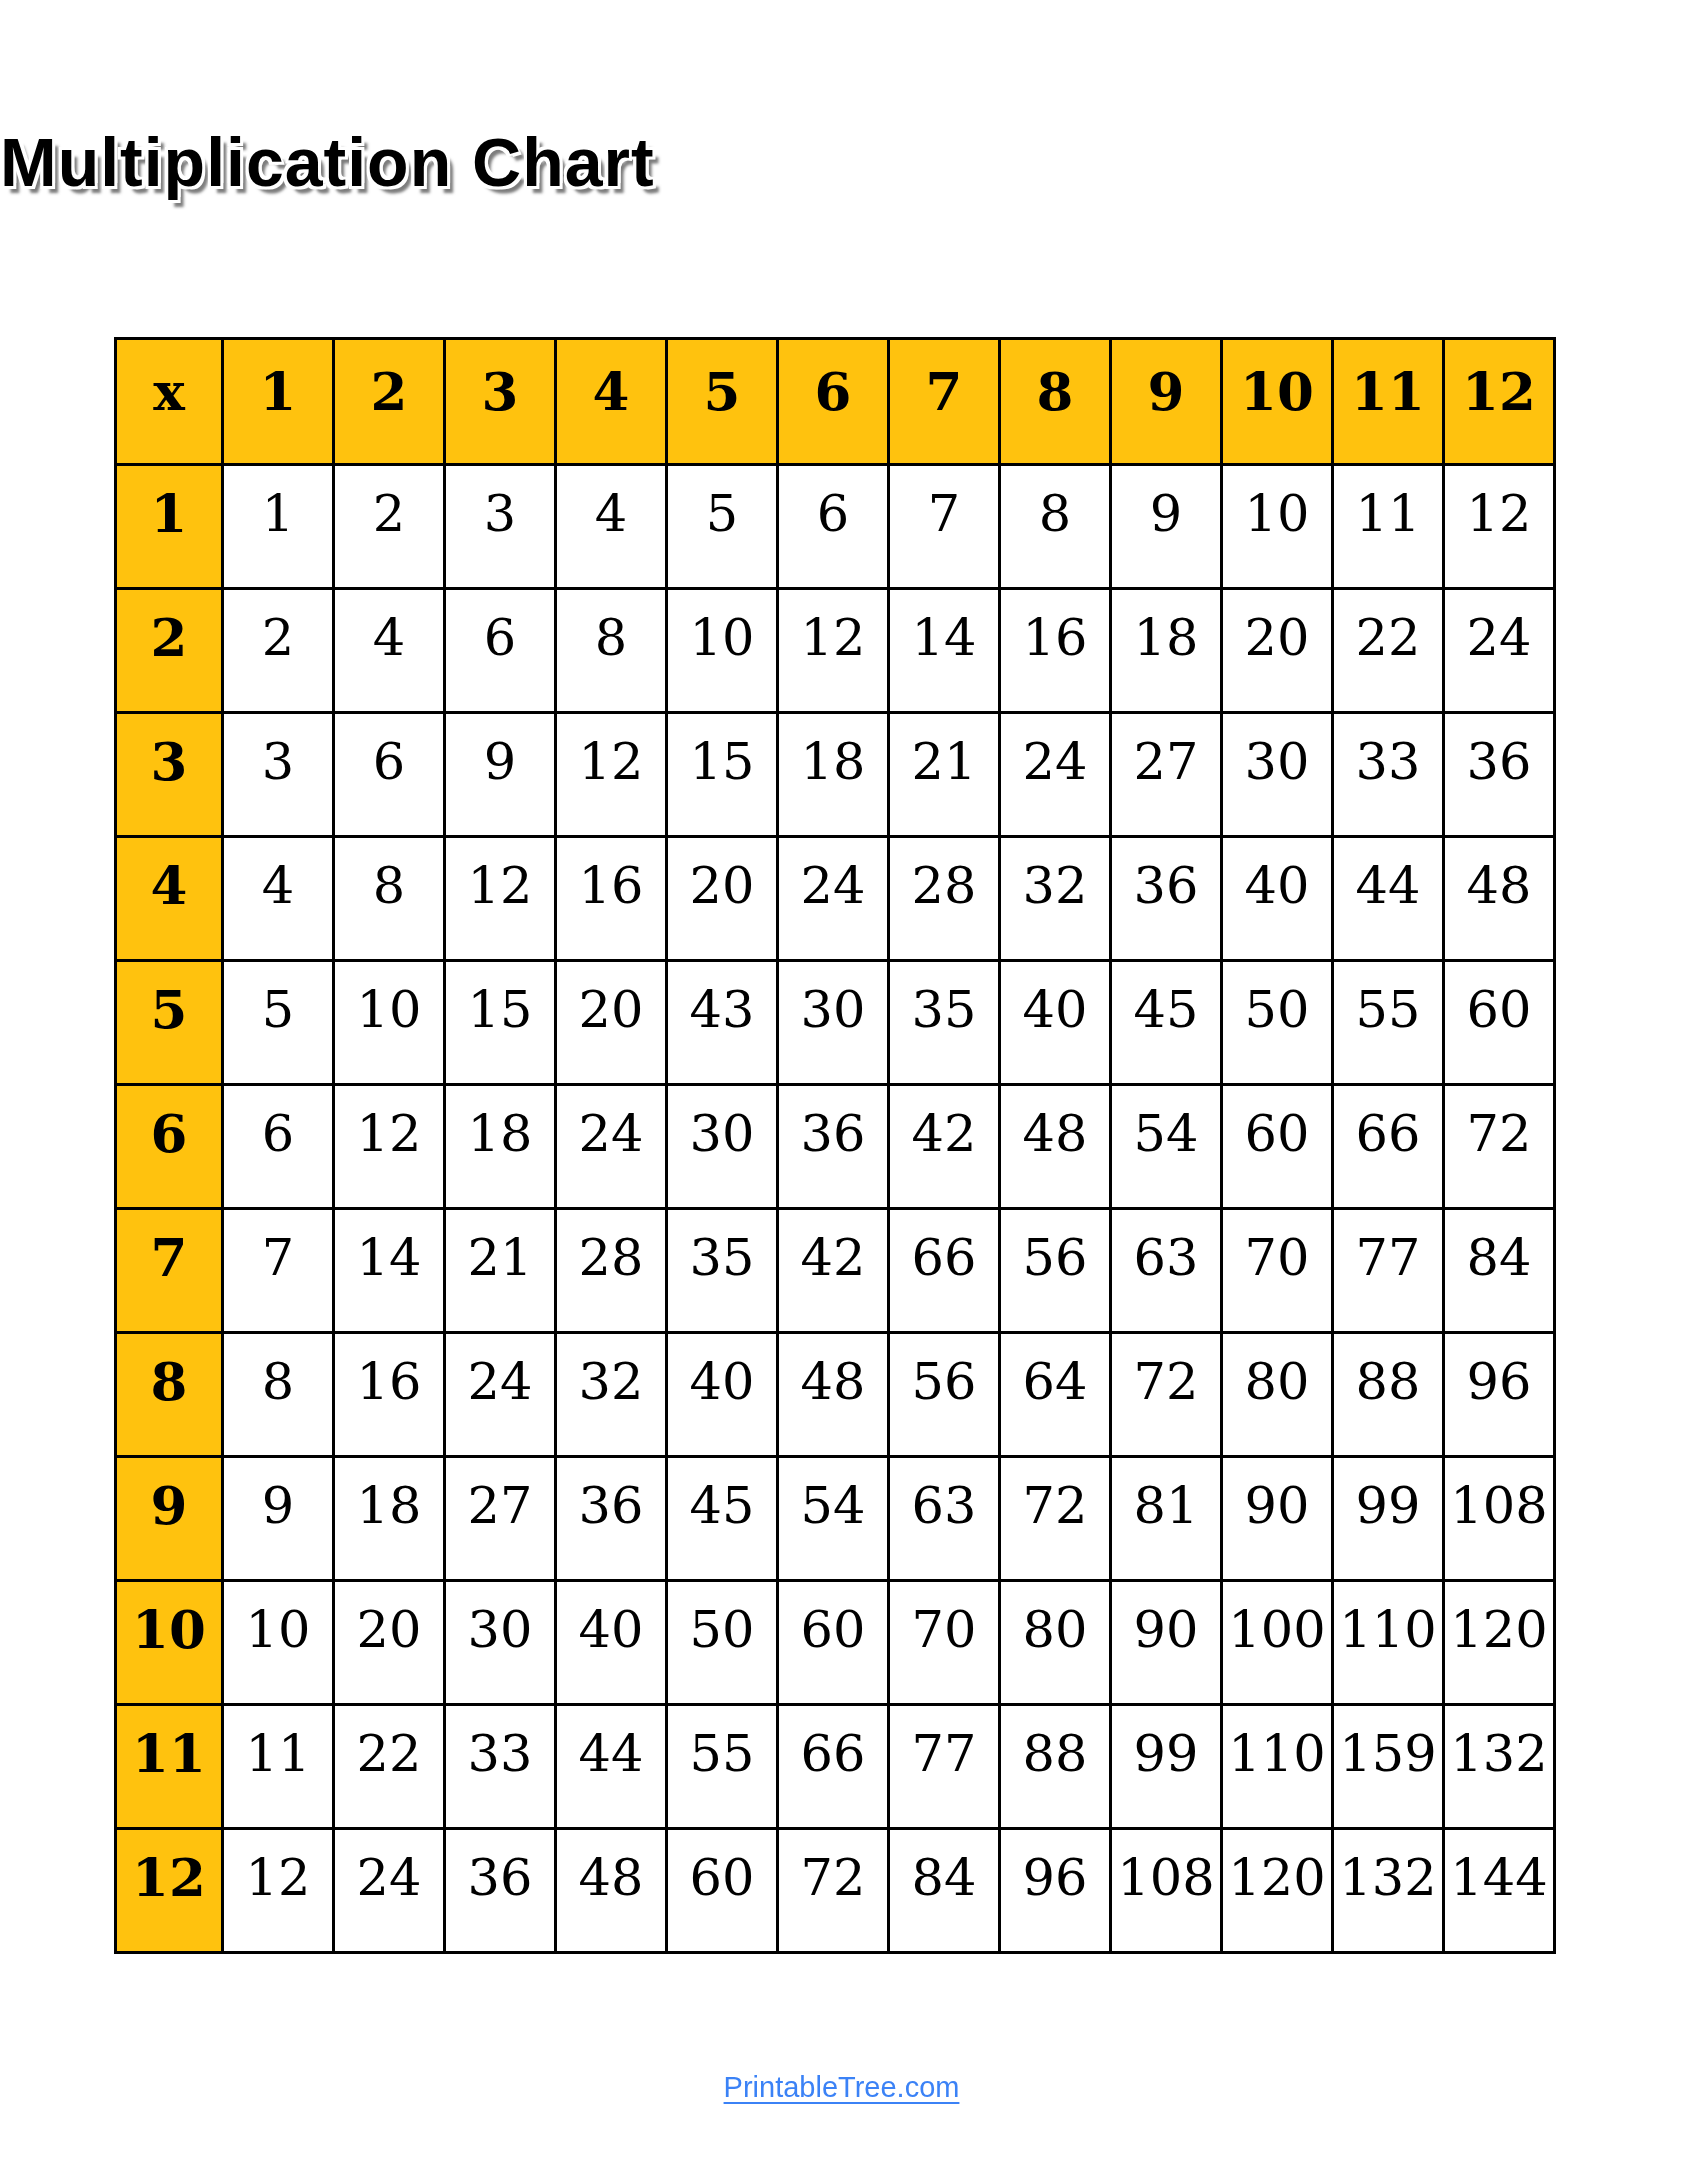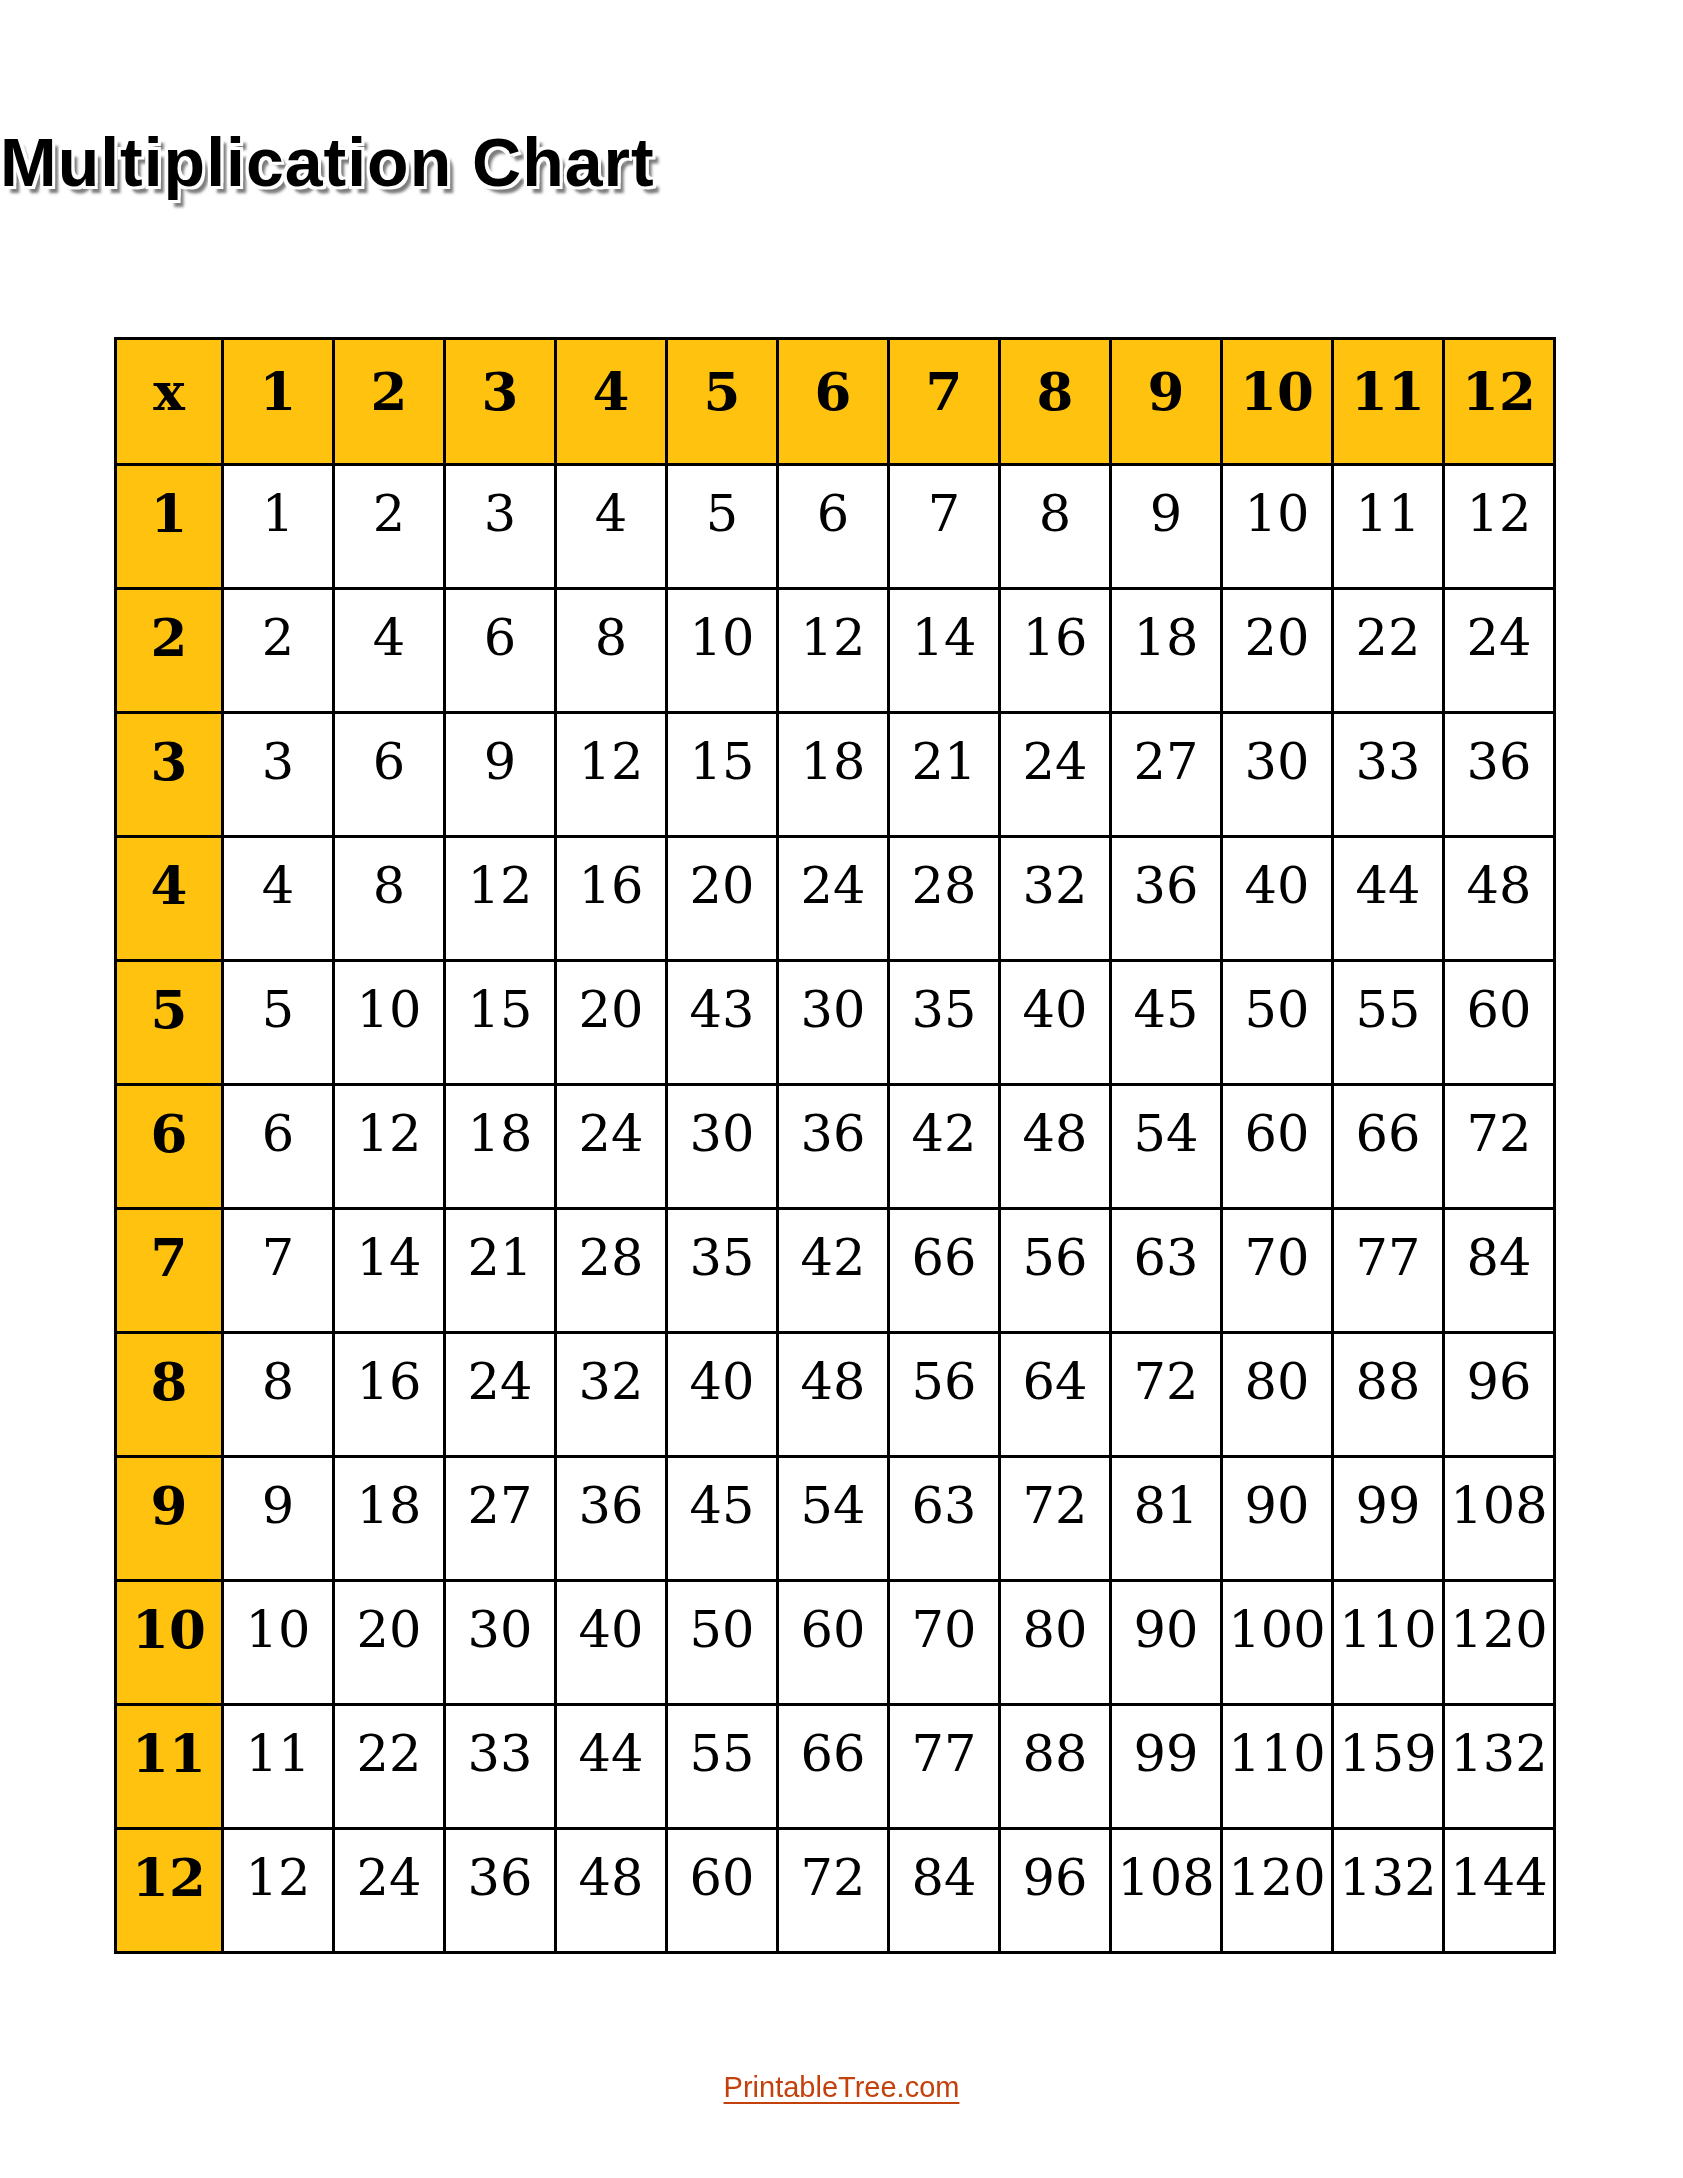--- a/index.html
+++ b/index.html
@@ -85,21 +85,21 @@
   
   .footer {
     position: absolute;
     top: 2071px;
     left: 0;
     width: 100%;
     text-align: center;
   }
   .footer a {
     font-size: 29px;
-    color: #c2410c;
+    color: #3b82f6;
     text-decoration: underline;
     text-underline-offset: 5px;
     font-family: "Liberation Sans", sans-serif;
   }
 </style>
 </head>
 <body>
 
 <h1 class="page-title">Multiplication Chart</h1>
 

